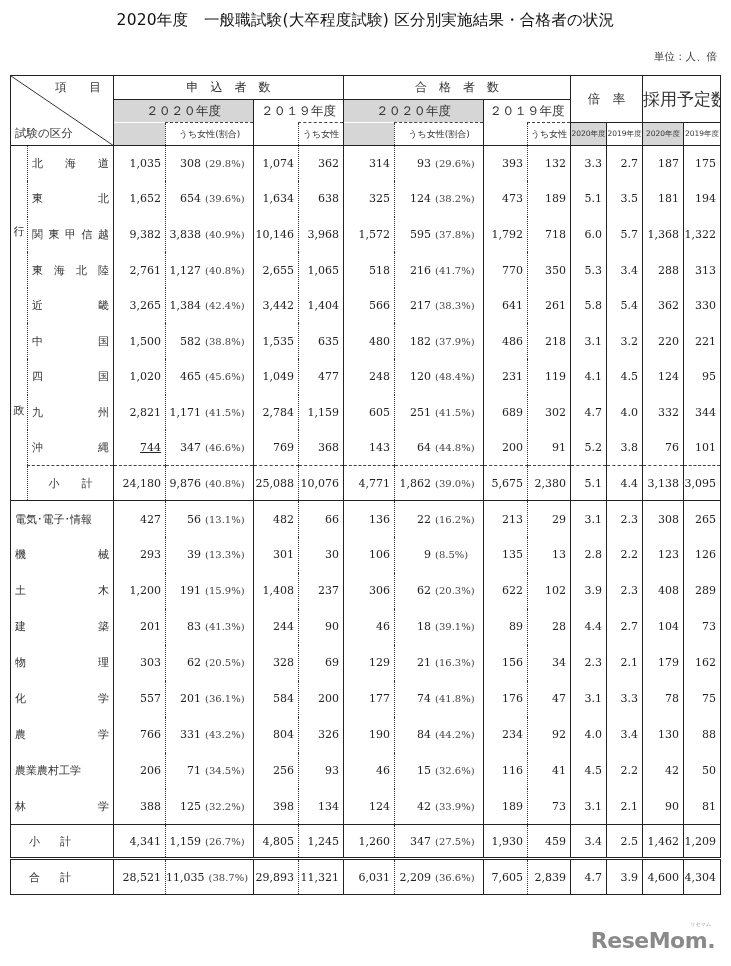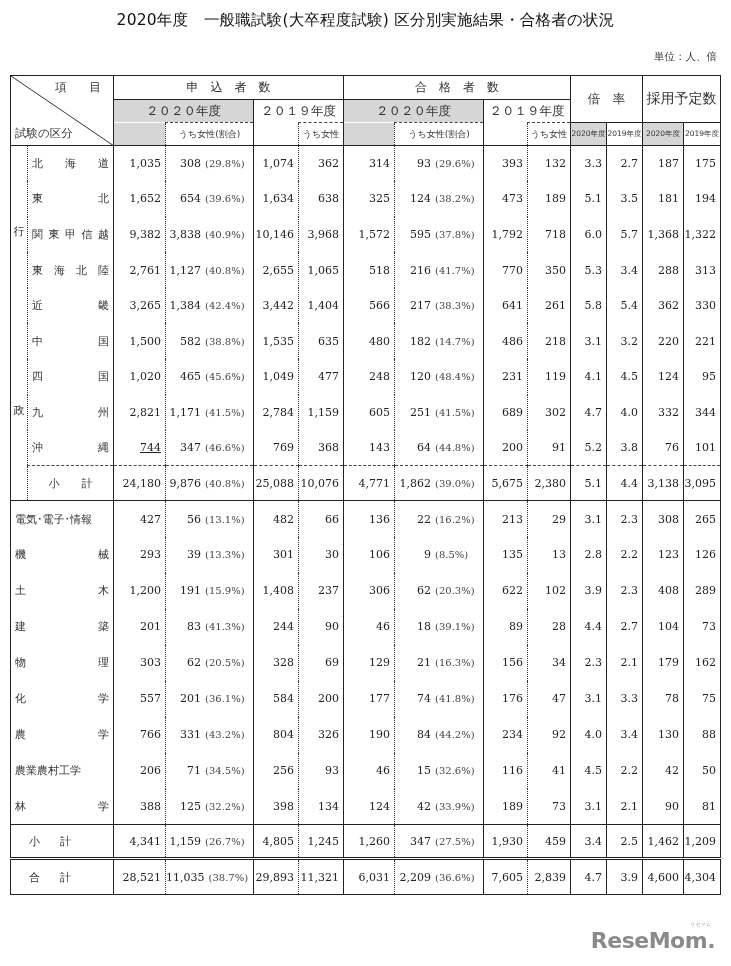--- a/index.html
+++ b/index.html
@@ -58,21 +58,21 @@
       <td class="b diag" colspan="2" rowspan="3" style="vertical-align:top;">
         <svg width="103" height="70">
             <line x1="0" y1="0" x2="103" y2="70" stroke="#333" stroke-width="1"></line>
           </svg>
         <div class="hdr" style="position:absolute;top:4px;left:44px;font-size:11.5px;">項　　目</div>
         <div class="hdr" style="position:absolute;bottom:4px;left:4px;font-size:11.5px;">試験の区分</div>
       </td>
       <td class="b hdr" colspan="4" style="font-size:12px;">申　込　者　数</td>
       <td class="b hdr" colspan="4" style="font-size:12px;">合　格　者　数</td>
       <td class="b hdr" colspan="2" rowspan="2" style="font-size:12.5px;">倍　率</td>
-      <td class="b hdr" colspan="2" rowspan="2" style="font-size:14px;">採用予定数</td>
+      <td class="b hdr" colspan="2" rowspan="2" style="font-size:17px;">採用予定数</td>
     </tr>
     <tr style="height:23px">
       <td class="b hdr gray" colspan="2" style="font-size:12.5px;border-bottom:none;">２０２０年度</td>
       <td class="b hdr" colspan="2" style="font-size:12.5px;border-bottom:none;">２０１９年度</td>
       <td class="b hdr gray" colspan="2" style="font-size:12.5px;border-bottom:none;">２０２０年度</td>
       <td class="b hdr" colspan="2" style="font-size:12.5px;border-bottom:none;">２０１９年度</td>
     </tr>
     <tr style="height:23px">
       <td class="gray" style="border-left:1.3px solid #222;border-bottom:1.3px solid #222;border-right:1.6px dotted #333;"></td>
       <td class="hdr small" style="border-top:1.6px dashed #444;border-right:1.3px solid #222;border-bottom:1.3px solid #222;">うち女性(割合)</td>
@@ -204,21 +204,21 @@
           <div class="spread" style="justify-content:space-between;">
             <span>中</span>
             <span>国</span>
           </div>
         </td>
       <td class="num dotR" style="border-left:1.3px solid #222;"><span>1,500</span></td>
         <td style="border-right:1.3px solid #222;text-align:right;"><span>582</span><span class="pct">(38.8%)</span></td>
         <td class="num dotR"><span>1,535</span></td>
         <td class="num" style="border-right:1.3px solid #222;"><span>635</span></td>
         <td class="num dotR"><span>480</span></td>
-        <td style="border-right:1.3px solid #222;text-align:right;"><span>182</span><span class="pct">(14.7%)</span></td>
+        <td style="border-right:1.3px solid #222;text-align:right;"><span>182</span><span class="pct">(37.9%)</span></td>
         <td class="num dotR"><span>486</span></td>
         <td class="num" style="border-right:1.3px solid #222;"><span>218</span></td>
         <td class="num" style="border-right:1.3px solid #222;"><span>3.1</span></td>
         <td class="num" style="border-right:1.3px solid #222;"><span>3.2</span></td>
         <td class="num" style="border-right:1.3px solid #222;"><span>220</span></td>
         <td class="num" style="border-right:1.3px solid #222;"><span>221</span></td>
       </tr>
       <tr style="height:35.6px">
       <td class="cat" style="border-right:1.3px solid #222;">
           <div class="spread" style="justify-content:space-between;">

